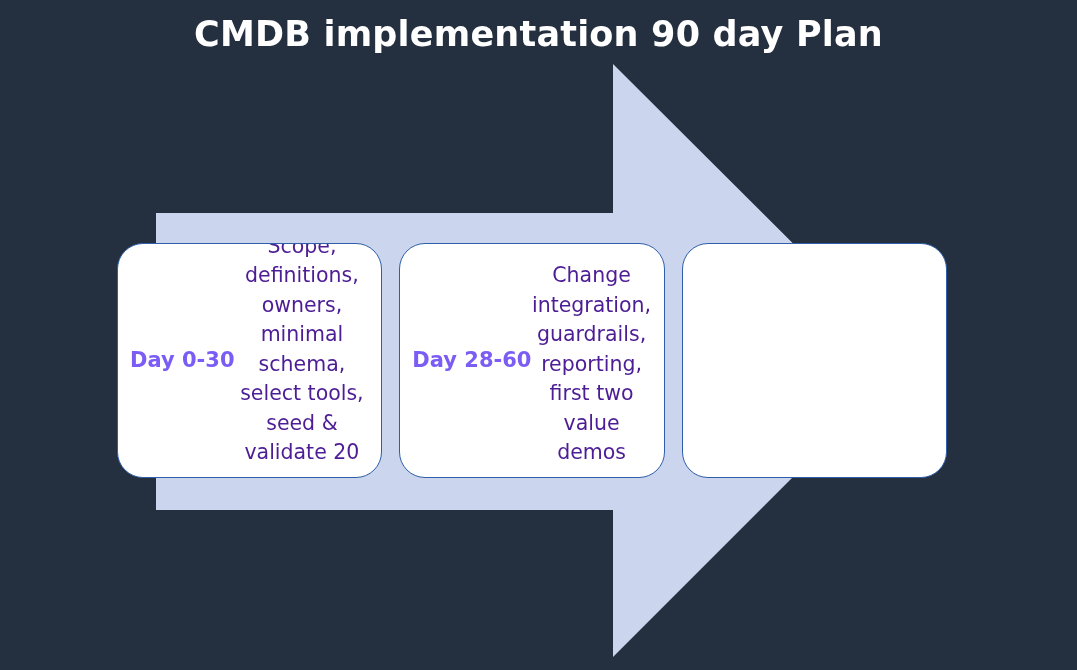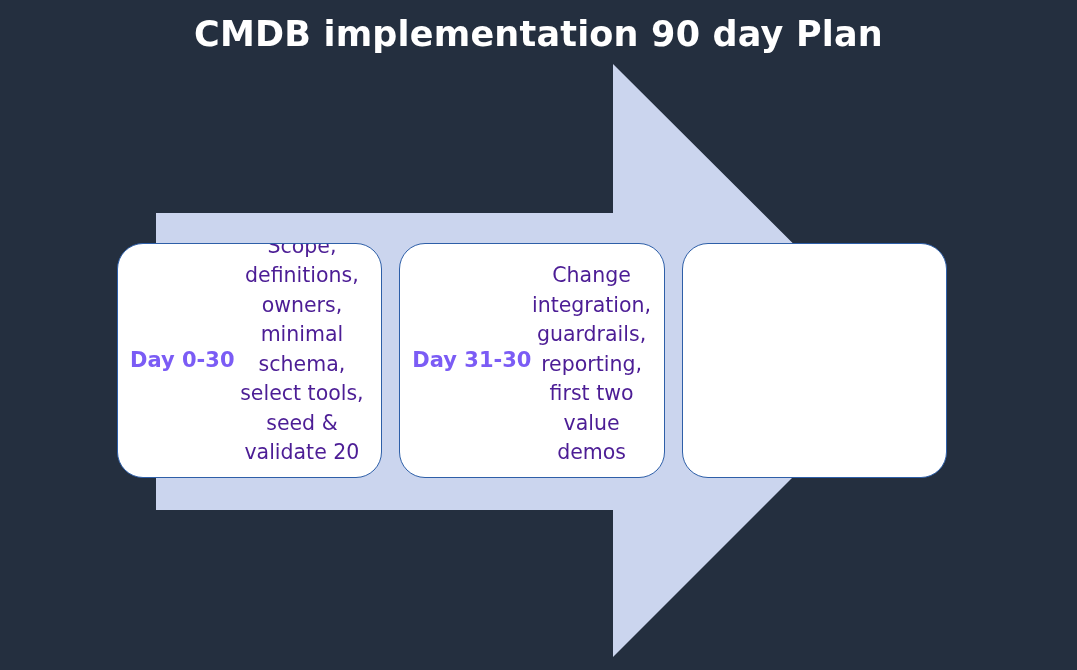--- a/index.html
+++ b/index.html
@@ -92,21 +92,21 @@
   </svg>
 
   <div id="cards">
 
     <div class="card">
       <div class="card-heading">Day 0-30</div>
       <div class="card-body">Scope, definitions, owners, minimal schema, select tools, seed &amp; validate 20 apps</div>
     </div>
 
     <div class="card">
-      <div class="card-heading">Day 31-30</div>
+      <div class="card-heading">Day 28-60</div>
       <div class="card-body">Change integration, guardrails, reporting, first two value demos</div>
     </div>
 
     <div class="card">
     </div>
 
   </div>
 </div>
 
 </body></html>

